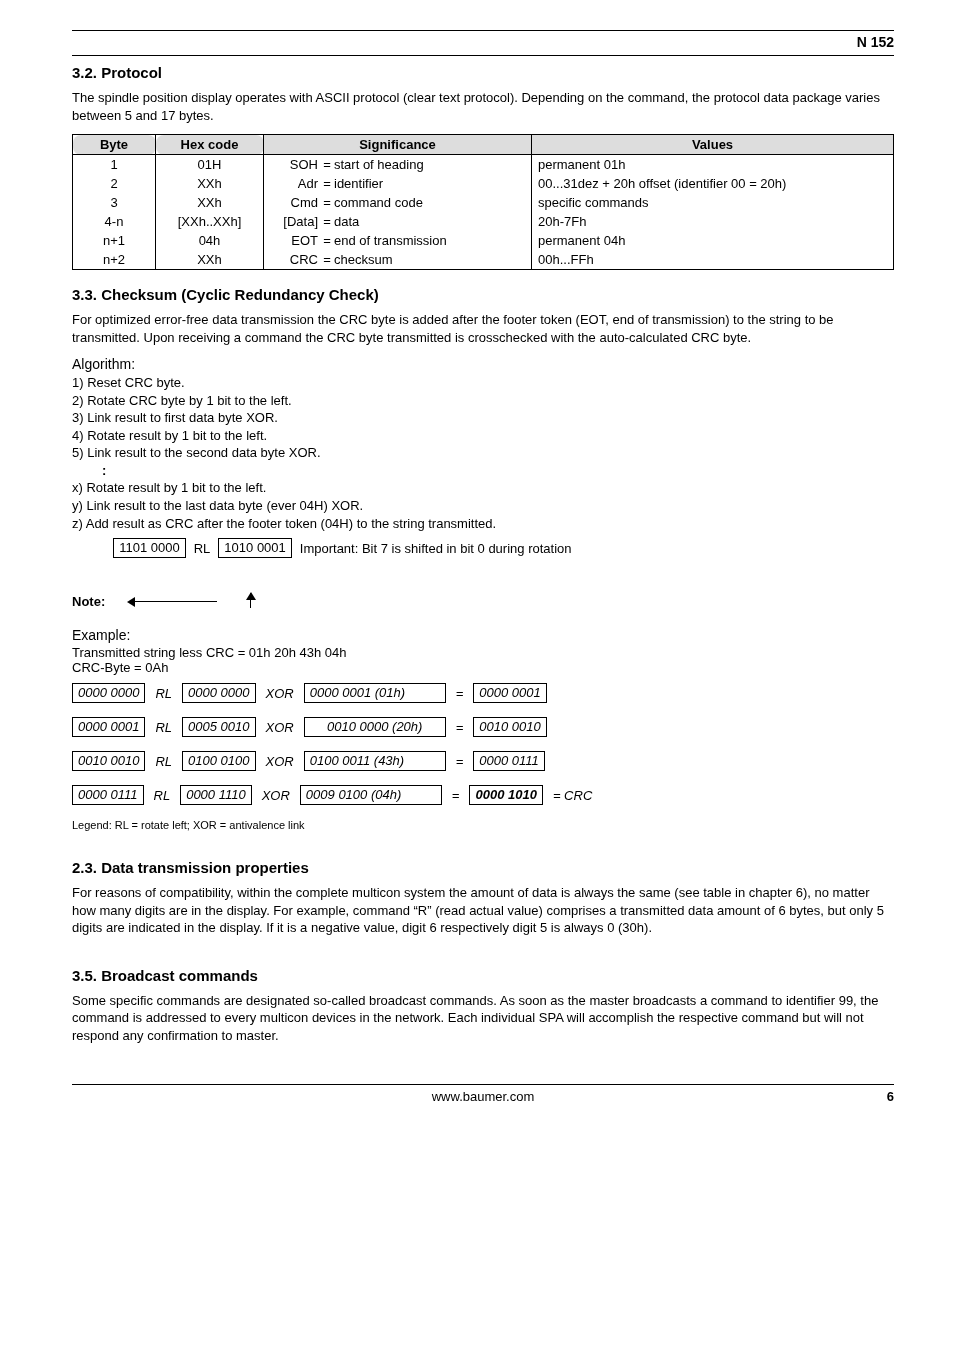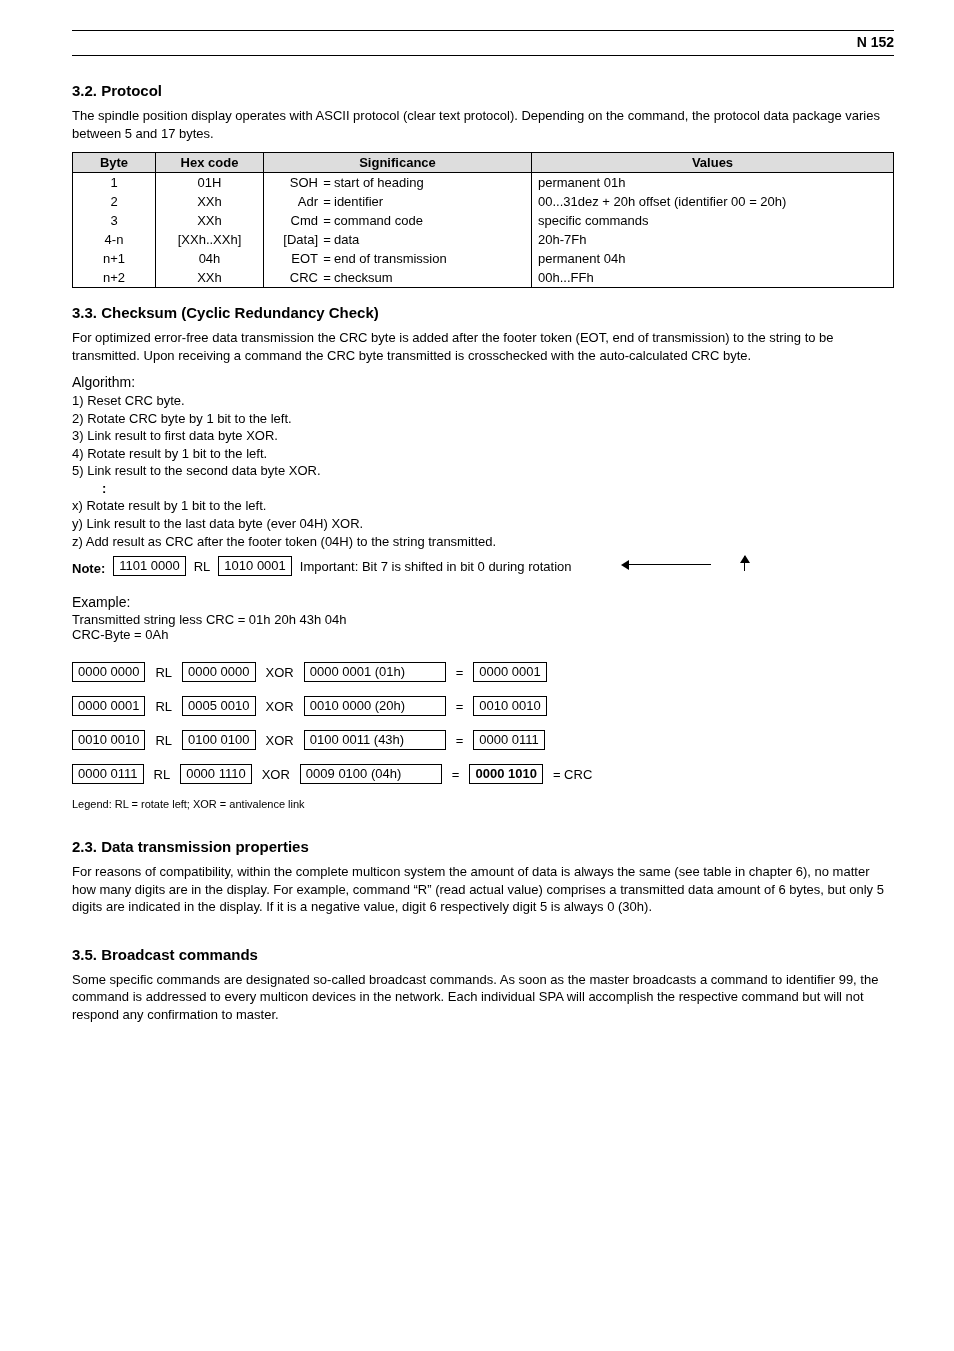--- a/index.html
+++ b/index.html
@@ -12,21 +12,21 @@
     width: 954px;
   }
   .page {
     padding: 30px 60px 0 72px;
   }
   .header {
     border-top: 1px solid #000;
     border-bottom: 1px solid #000;
     height: 24px;
     position: relative;
-    margin-bottom: 26px;
+    margin-bottom: 8px;
   }
   .header-right {
     position: absolute;
     right: 0;
     top: 3px;
     font-weight: bold;
     font-size: 14px;
   }
   h2.sec {
     font-size: 15px;
@@ -49,20 +49,21 @@
     padding: 2px 6px;
     vertical-align: top;
   }
   table.proto th {
     border: 1px solid #000;
     background: #ddd;
     text-align: center;
   }
   table.proto th:first-child, table.proto th:nth-child(2) {
     text-align: center;
+    border-radius: 8px;
   }
   table.proto td {
     border-left: 1px solid #000;
     border-right: 1px solid #000;
   }
   table.proto tr.last td {
     border-bottom: 1px solid #000;
   }
   .col-byte { width: 70px; text-align: center; }
   .col-hex  { width: 95px; text-align: center; }
@@ -102,21 +103,21 @@
   .arrow-up-wrap{position:relative; width:12px; height:16px;}
   .arrow-up{ position:absolute; left:5px; top:0; bottom:1px; width:1px; background:#000;}
   .arrow-up::before{
     content:''; position:absolute; left:-4px; top:-1px;
     border-left:5px solid transparent;
     border-right:5px solid transparent;
     border-bottom:8px solid #000;
   }
 
   
-  .ex-rows { margin-top:20px;}
+  .ex-rows { margin-top:8px;font-style:italic;}
   .ex-row { display:flex; align-items:center; gap: 10px; margin-bottom: 14px;}
   .ex-row .box { height:18px; line-height:18px;}
   .legend { font-size: 11px; }
 
   .footer {
     border-top: 1px solid #000;
     margin-top: 40px;
     height: 26px;
     position: relative;
   }
@@ -237,21 +238,21 @@
     <div>4) Rotate result by 1 bit to the left.</div>
     <div>5) Link result to the second data byte XOR.</div>
     <div class="colon">:</div>
     <div>x) Rotate result by 1 bit to the left.</div>
     <div>y) Link result to the last data byte (ever 04H) XOR.</div>
     <div>z) Add result as CRC after the footer token (04H) to the string transmitted.</div>
   </div>
 
   <div class="noterow">
     <span class="notelbl">Note:</span>
-    <div style="display:flex; flex-direction:row;gap:35px;">
+    <div style="display:flex; flex-direction:column;gap:35px;">
       <div style="display:flex; align-items:center; gap:8px;">
         <span class="box">1101 0000</span>
         <span>RL</span>
         <span class="box">1010 0001</span>
         <span>Important: Bit 7 is shifted in bit 0 during rotation</span>
       </div>
       <div style="display:flex;">
         <div style="width:14px;"></div>
         <div class="arrow-left-wrap">
           <div class="arrow-left"></div>
@@ -277,21 +278,21 @@
       <span>XOR</span>
       <span class="box" style="min-width:130px;">0000 0001  (01h)</span>
       <span>=</span>
       <span class="box">0000 0001</span>
     </div>
     <div class="ex-row">
       <span class="box">0000 0001</span>
       <span>RL</span>
       <span class="box">0005 0010</span>
       <span>XOR</span>
-      <span class="box" style="min-width:130px;">0010 0000  (20h)</span>
+      <span class="box" style="min-width:130px;text-align:center;">0010 0000  (20h)</span>
       <span>=</span>
       <span class="box">0010 0010</span>
     </div>
     <div class="ex-row">
       <span class="box">0010 0010</span>
       <span>RL</span>
       <span class="box">0100 0100</span>
       <span>XOR</span>
       <span class="box" style="min-width:130px;">0100 0011  (43h)</span>
       <span>=</span>
@@ -313,14 +314,18 @@
   <div style="height:28px;"></div>
 
   <h2 class="sec">2.3.  Data transmission properties</h2>
   <p class="body">For reasons of compatibility, within the complete multicon system the amount of data is always the same (see table in chapter 6), no matter how many digits are in the display. For example, command “R” (read actual value) comprises a transmitted data amount of 6 bytes, but only 5 digits are indicated in the display. If it is a negative value, digit 6 respectively digit 5 is always 0 (30h).</p>
 
   <div style="height:20px;"></div>
 
   <h2 class="sec">3.5.  Broadcast commands</h2>
   <p class="body">Some specific commands are designated so-called broadcast commands. As soon as the master broadcasts a command to identifier 99, the command is addressed to every multicon devices in the network. Each individual SPA will accomplish the respective command but will not respond any confirmation to master.</p>
 
+  <div class="footer">
+    <span class="footer-center">www.baumer.com</span>
+    <span class="footer-right">6</span>
+  </div>
 
 </div>
 
 </body></html>

